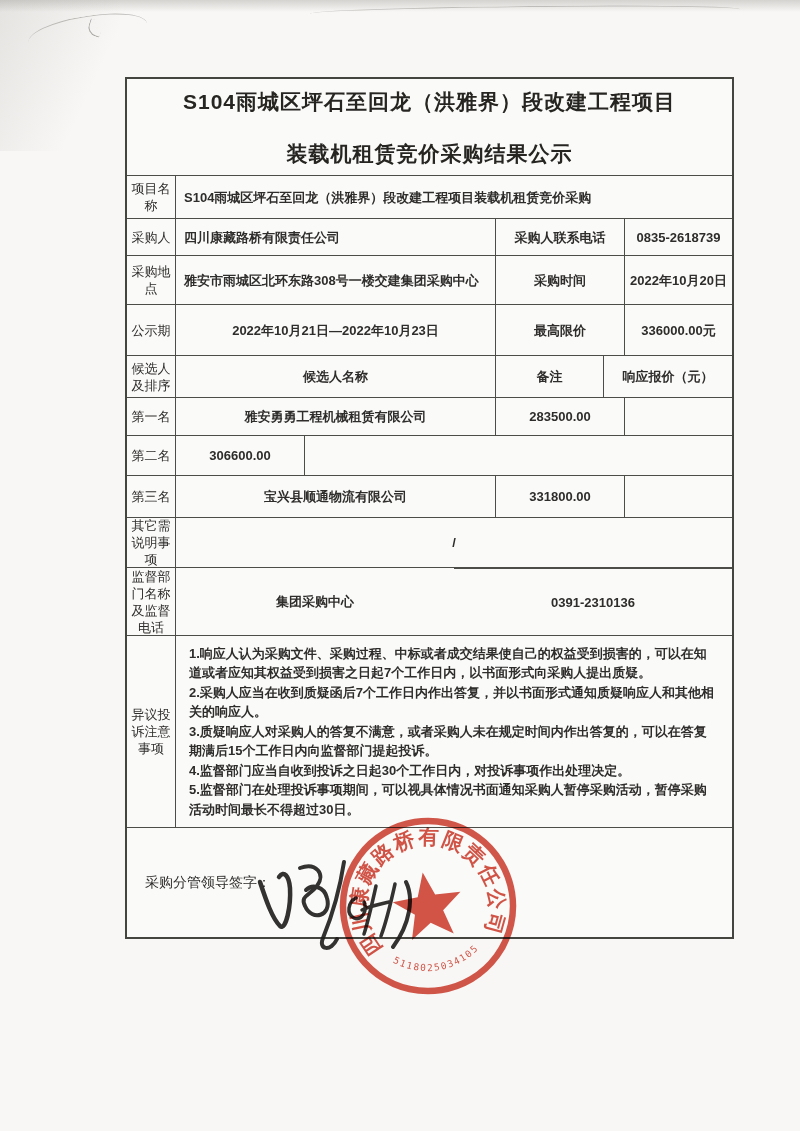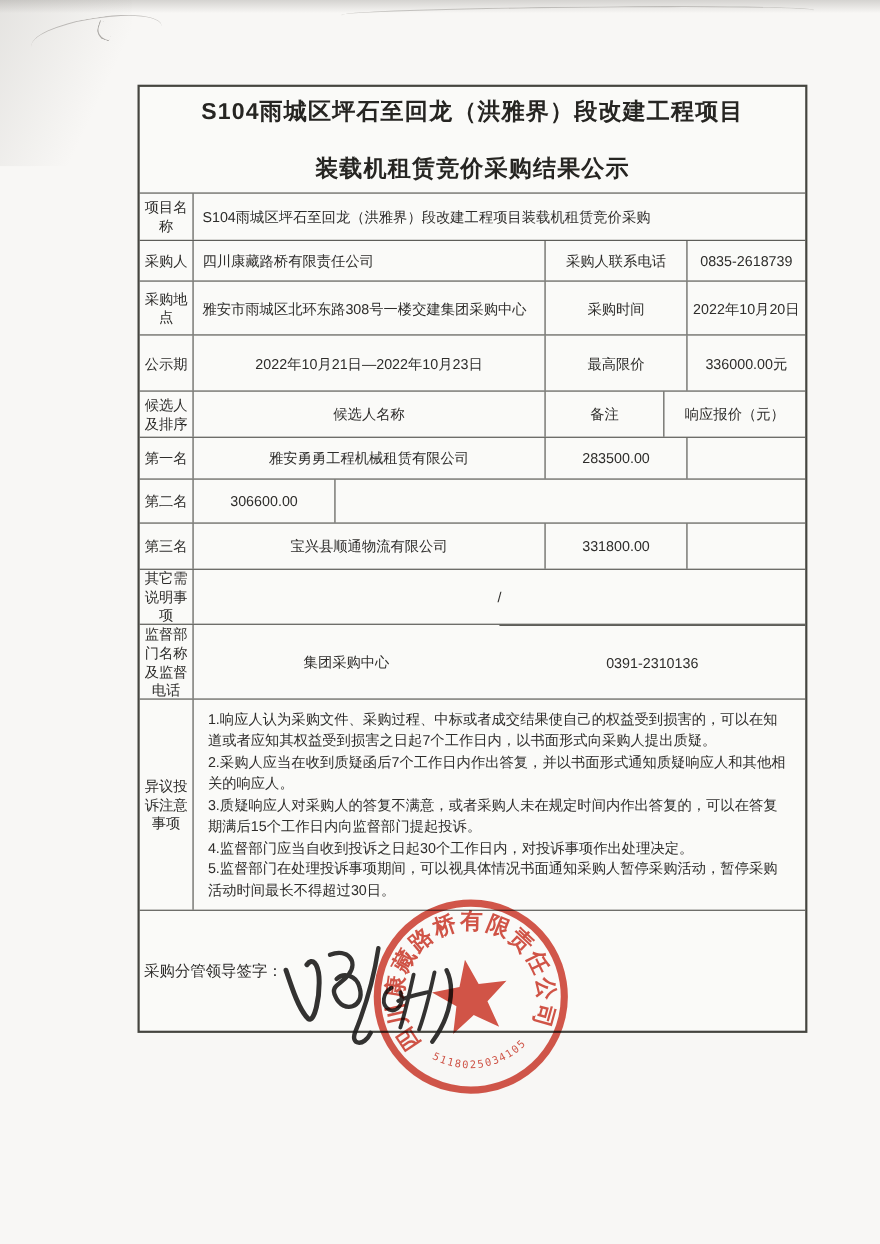--- a/index.html
+++ b/index.html
@@ -54,42 +54,42 @@
     box-sizing:border-box;
     background:rgba(255,255,255,0.35);
   }
   .row { display:flex; border-top:1.5px solid #4c4c48; box-sizing:border-box; }
   .row.first { border-top:none; }
   .cell {
     box-sizing:border-box; display:flex; align-items:center; justify-content:center;
     text-align:center; padding:2px 4px; font-size:13px; line-height:17px;
     overflow:hidden;
   }
-  .cell + .cell, .split-col { border-left:1.5px solid #4c4c48; }
+  .cell + .cell, .split-col { border-left:1.5px solid #4c4c48;font-weight:bold; }
   .c1 { width:48px; flex:none; }
   .c2 { width:320px; flex:none; }
   .c3 { width:129px; flex:none; }
   .c4 { flex:1; }
   .cmerge { flex:1; }
   .left { justify-content:flex-start; text-align:left; padding-left:8px; }
   .title-cell {
     flex:1; flex-direction:column; gap:21px;
     font-size:21px; font-weight:bold; letter-spacing:1px; line-height:31px;
     color:#262522;
   }
   .split-col { flex:1; display:flex; flex-direction:row; box-sizing:border-box; }
   .split-col .sub {
     flex:1; display:flex; align-items:center; justify-content:center;
     font-size:13px; box-sizing:border-box;
   }
   .split-col .sub + .sub { border-top:1.5px solid #4c4c48; }
   .notes-cell { align-items:center; padding:6px 4px; }
   .notes-text { text-align:left; font-size:13px; line-height:19.5px; padding:0 9px; }
   .notes-text p { margin:0; }
-  .sign-cell { font-size:14px; align-items:center; padding-left:4px; }
+  .sign-cell { font-size:14px; align-items:center; padding-left:18px; }
   .overlay { position:absolute; left:0; top:0; pointer-events:none; }
   .seal { mix-blend-mode:multiply; opacity:0.92; }
 </style>
 </head>
 <body>
 
 <div class="page">
 
   <div class="scan-top-shadow"></div>
   <div class="scan-top-edge"></div>

